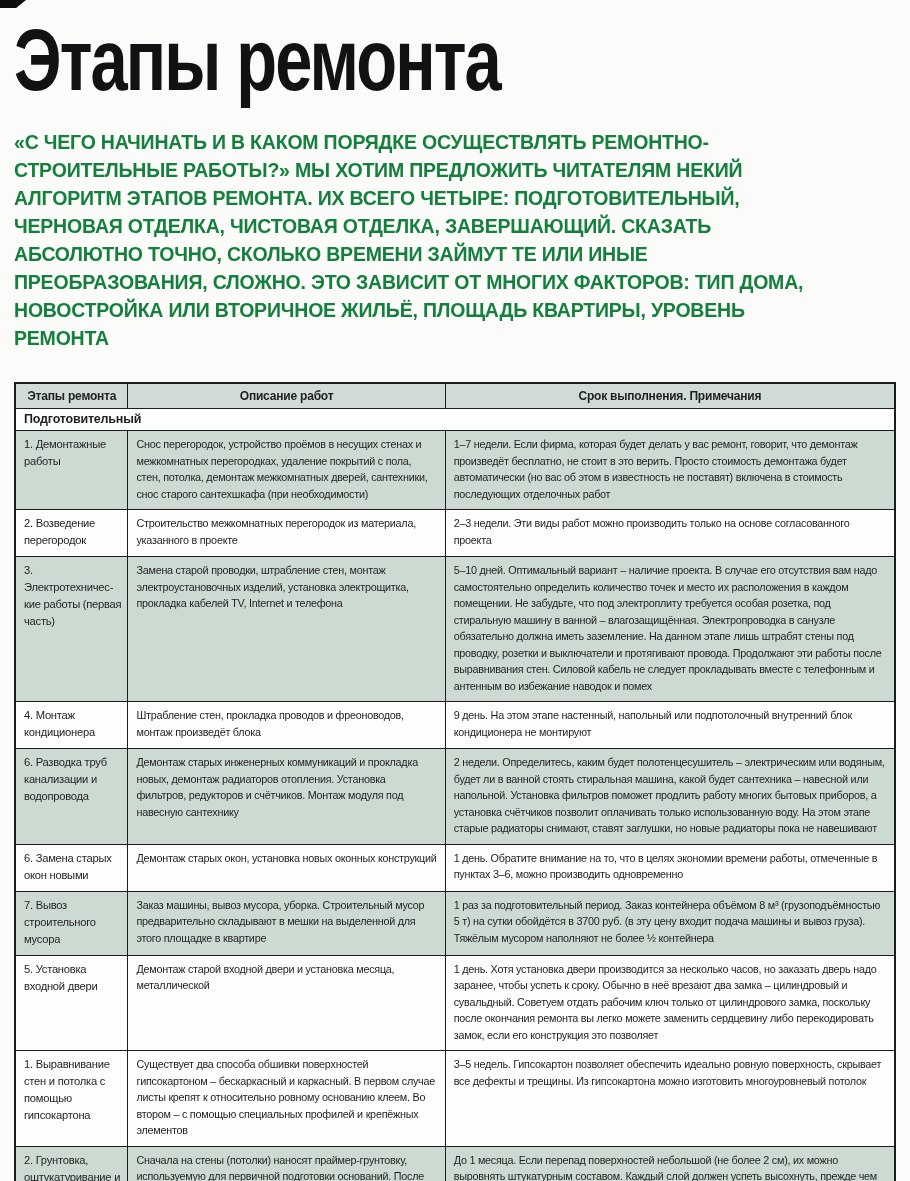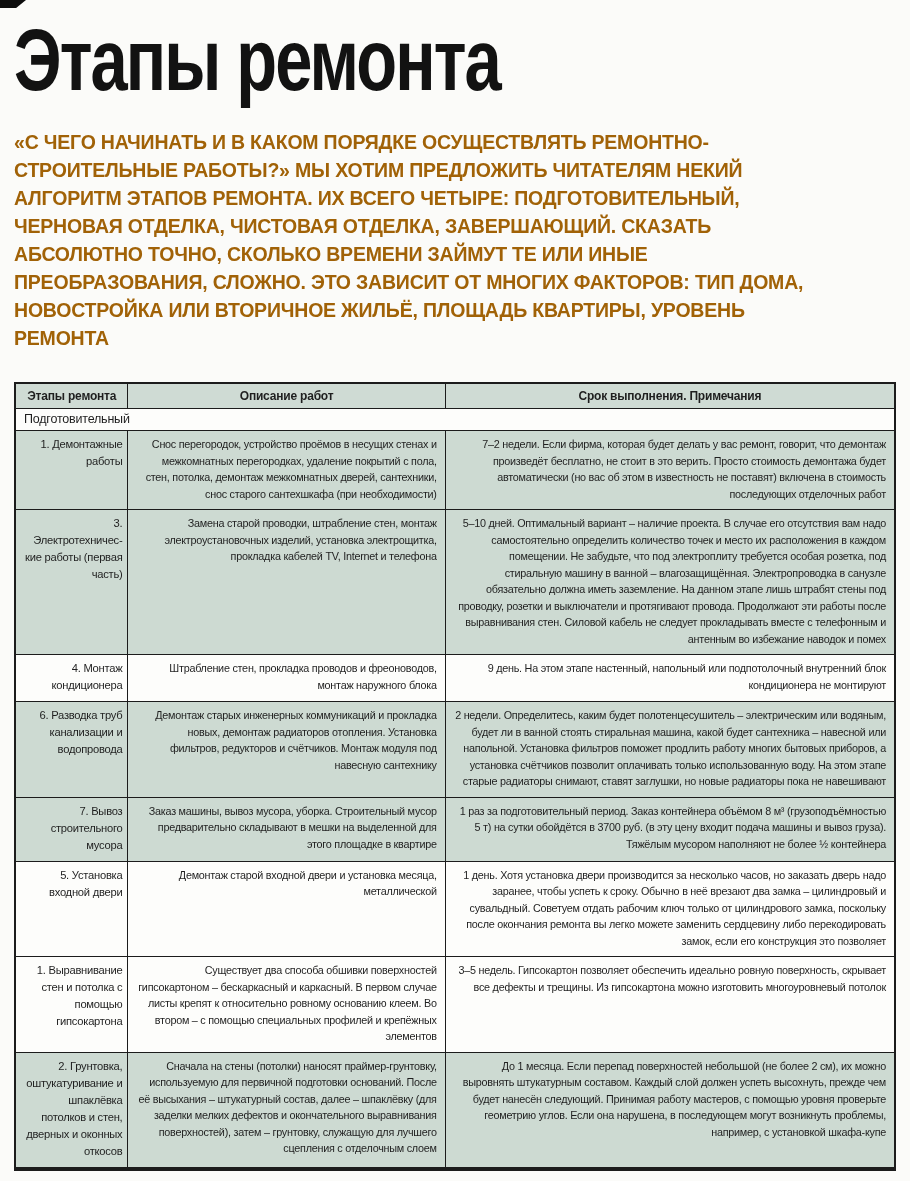--- a/index.html
+++ b/index.html
@@ -37,21 +37,21 @@
     transform-origin:0 50%;
     white-space:nowrap;
   }
   .intro{
     margin:22px 0 30px 0;
     max-width:822px;
     font-size:19.5px;
     font-weight:700;
     line-height:28px;
     letter-spacing:-0.2px;
-    color:#a16207;
+    color:#15803d;
   }
   table.stages{
     width:882px;
     border-collapse:collapse;
     border:2.5px solid var(--border);
     border-bottom-width:4px;
     background:var(--row-white);
   }
   table.stages th,
   table.stages td{
@@ -62,30 +62,29 @@
   table.stages th{
     background:var(--header-shade);
     font-size:12px;
     font-weight:700;
     text-align:center;
     padding:5px 6px;
     letter-spacing:-0.2px;
   }
   tr.section-row td{
     font-size:12.5px;
-    font-weight:400;
+    font-weight:700;
     padding:3px 8px 4px 8px;
     letter-spacing:-0.2px;
   }
   tr.data-row td{
     font-size:10.8px;
     line-height:16.5px;
     letter-spacing:-0.25px;
     padding:5px 8px 7px 8px;
-    text-align:right;
   }
   tr.data-row td.cell-stage{
     font-size:11.2px;
     line-height:17px;
     padding-right:5px;
   }
   tr.shaded td{background:var(--row-shade);}
   tr:not(.shaded) td{background:var(--row-white);}
 </style>
 </head>
@@ -112,36 +111,46 @@
         <th>Срок выполнения. Примечания</th>
       </tr>
     </thead>
     <tbody id="table-body">
         <tr class="section-row">
           <td colspan="3">Подготовительный</td>
         </tr>
         <tr class="data-row shaded">
           <td class="cell-stage">1. Демонтажные работы</td>
           <td class="cell-description">Снос перегородок, устройство проёмов в несущих стенах и межкомнатных перегородках, удаление покрытий с пола, стен, потолка, демонтаж межкомнатных дверей, сантехники, снос старого сантехшкафа (при необходимости)</td>
-          <td class="cell-term">7–2 недели. Если фирма, которая будет делать у вас ремонт, говорит, что демонтаж произведёт бесплатно, не стоит в это верить. Просто стоимость демонтажа будет автоматически (но вас об этом в известность не поставят) включена в стоимость последующих отделочных работ</td>
+          <td class="cell-term">1–7 недели. Если фирма, которая будет делать у вас ремонт, говорит, что демонтаж произведёт бесплатно, не стоит в это верить. Просто стоимость демонтажа будет автоматически (но вас об этом в известность не поставят) включена в стоимость последующих отделочных работ</td>
+        </tr>
+        <tr class="data-row">
+          <td class="cell-stage">2. Возведение перегородок</td>
+          <td class="cell-description">Строительство межкомнатных перегородок из материала, указанного в проекте</td>
+          <td class="cell-term">2–3 недели. Эти виды работ можно производить только на основе согласованного проекта</td>
         </tr>
         <tr class="data-row shaded">
           <td class="cell-stage">3. Электротехничес-кие работы (первая часть)</td>
           <td class="cell-description">Замена старой проводки, штрабление стен, монтаж электроустановочных изделий, установка электрощитка, прокладка кабелей TV, Internet и телефона</td>
           <td class="cell-term">5–10 дней. Оптимальный вариант – наличие проекта. В случае его отсутствия вам надо самостоятельно определить количество точек и место их расположения в каждом помещении. Не забудьте, что под электроплиту требуется особая розетка, под стиральную машину в ванной – влагозащищённая. Электропроводка в санузле обязательно должна иметь заземление. На данном этапе лишь штрабят стены под проводку, розетки и выключатели и протягивают провода. Продолжают эти работы после выравнивания стен. Силовой кабель не следует прокладывать вместе с телефонным и антенным во избежание наводок и помех</td>
         </tr>
         <tr class="data-row">
           <td class="cell-stage">4. Монтаж кондиционера</td>
-          <td class="cell-description">Штрабление стен, прокладка проводов и фреоноводов, монтаж наружного блока</td>
+          <td class="cell-description">Штрабление стен, прокладка проводов и фреоноводов, монтаж произведёт блока</td>
           <td class="cell-term">9 день. На этом этапе настенный, напольный или подпотолочный внутренний блок кондиционера не монтируют</td>
         </tr>
         <tr class="data-row shaded">
           <td class="cell-stage">6. Разводка труб канализации и водопровода</td>
           <td class="cell-description">Демонтаж старых инженерных коммуникаций и прокладка новых, демонтаж радиаторов отопления. Установка фильтров, редукторов и счётчиков. Монтаж модуля под навесную сантехнику</td>
           <td class="cell-term">2 недели. Определитесь, каким будет полотенцесушитель – электрическим или водяным, будет ли в ванной стоять стиральная машина, какой будет сантехника – навесной или напольной. Установка фильтров поможет продлить работу многих бытовых приборов, а установка счётчиков позволит оплачивать только использованную воду. На этом этапе старые радиаторы снимают, ставят заглушки, но новые радиаторы пока не навешивают</td>
+        </tr>
+        <tr class="data-row">
+          <td class="cell-stage">6. Замена старых окон новыми</td>
+          <td class="cell-description">Демонтаж старых окон, установка новых оконных конструкций</td>
+          <td class="cell-term">1 день. Обратите внимание на то, что в целях экономии времени работы, отмеченные в пунктах 3–6, можно производить одновременно</td>
         </tr>
         <tr class="data-row shaded">
           <td class="cell-stage">7. Вывоз строительного мусора</td>
           <td class="cell-description">Заказ машины, вывоз мусора, уборка. Строительный мусор предварительно складывают в мешки на выделенной для этого площадке в квартире</td>
           <td class="cell-term">1 раз за подготовительный период. Заказ контейнера объёмом 8 м³ (грузоподъёмностью 5 т) на сутки обойдётся в 3700 руб. (в эту цену входит подача машины и вывоз груза). Тяжёлым мусором наполняют не более ½ контейнера</td>
         </tr>
         <tr class="data-row">
           <td class="cell-stage">5. Установка входной двери</td>
           <td class="cell-description">Демонтаж старой входной двери и установка месяца, металлической</td>
           <td class="cell-term">1 день. Хотя установка двери производится за несколько часов, но заказать дверь надо заранее, чтобы успеть к сроку. Обычно в неё врезают два замка – цилиндровый и сувальдный. Советуем отдать рабочим ключ только от цилиндрового замка, поскольку после окончания ремонта вы легко можете заменить сердцевину либо перекодировать замок, если его конструкция это позволяет</td>

